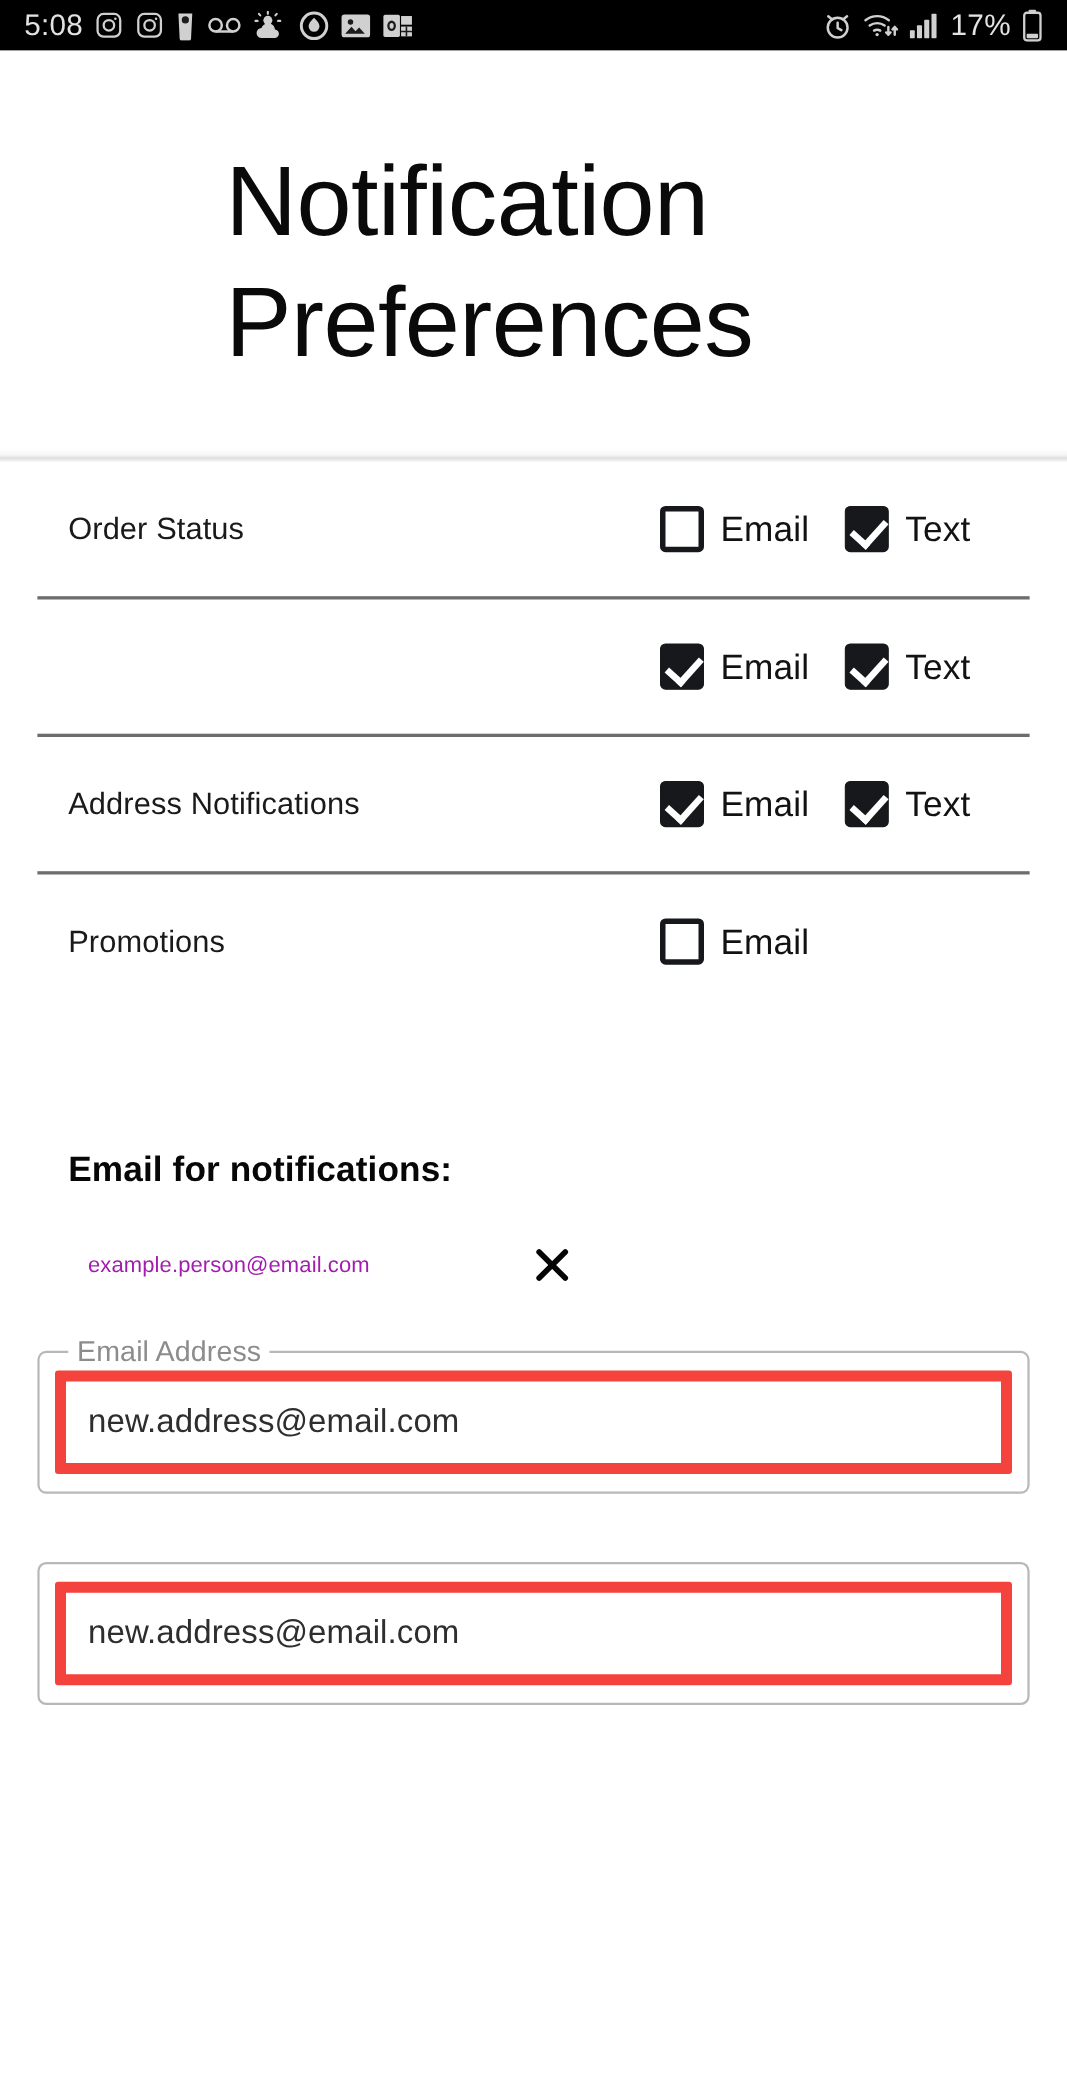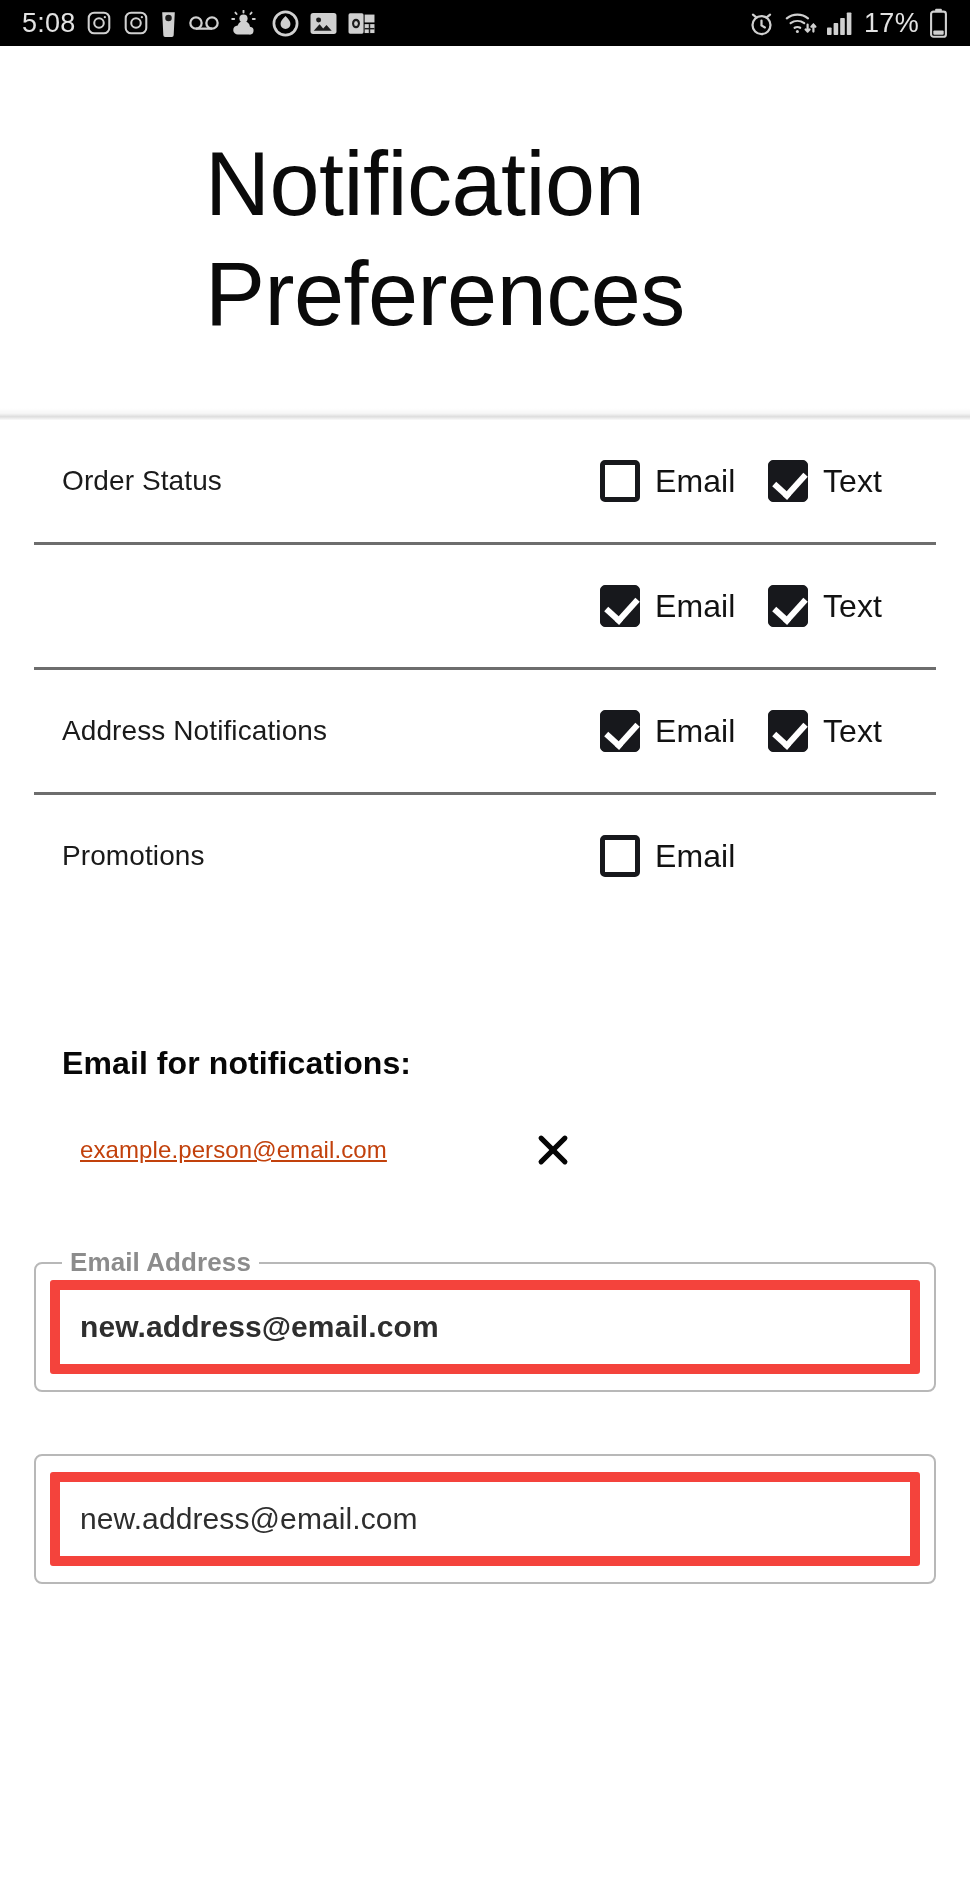--- a/index.html
+++ b/index.html
@@ -138,24 +138,23 @@
     color: #070707;
     padding: 128px 0 0 28px;
     letter-spacing: 0.1px;
   }
   .email-entry {
     display: flex;
     align-items: center;
     padding: 44px 0 0 46px;
   }
   .email-entry-text {
-    font-size: 24px;
-    color: #c2410c;
-    letter-spacing: 0.1px;
-    text-decoration: underline;
+    font-size: 20px;
+    color: #a21caf;
+    letter-spacing: 0.1px;
   }
   .email-remove {
     margin-left: 142px;
     width: 48px;
     height: 48px;
     display: inline-flex;
     align-items: center;
     justify-content: center;
     color: #050505;
   }
@@ -163,21 +162,21 @@
   
   .fields { padding: 0 34px; }
   .tf {
     position: relative;
     margin-top: 86px;
     height: 130px;
     border: 2px solid #b8b8b8;
     border-radius: 8px;
     background: #ffffff;
   }
-  .tf.labeled { margin-top: 88px; font-weight: bold; }
+  .tf.labeled { margin-top: 54px; }
   .tf-legend {
     position: absolute;
     top: -17px;
     left: 26px;
     background: #ffffff;
     padding: 0 8px;
     font-size: 26px;
     color: #8c8c8c;
     letter-spacing: 0.1px;
   }

